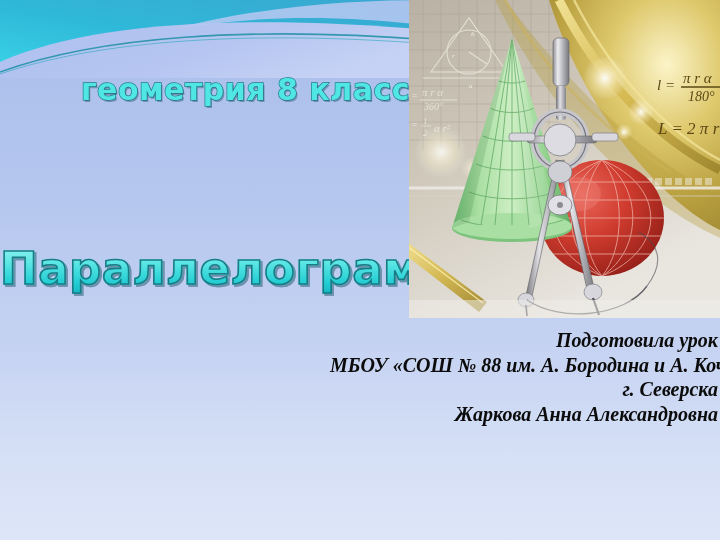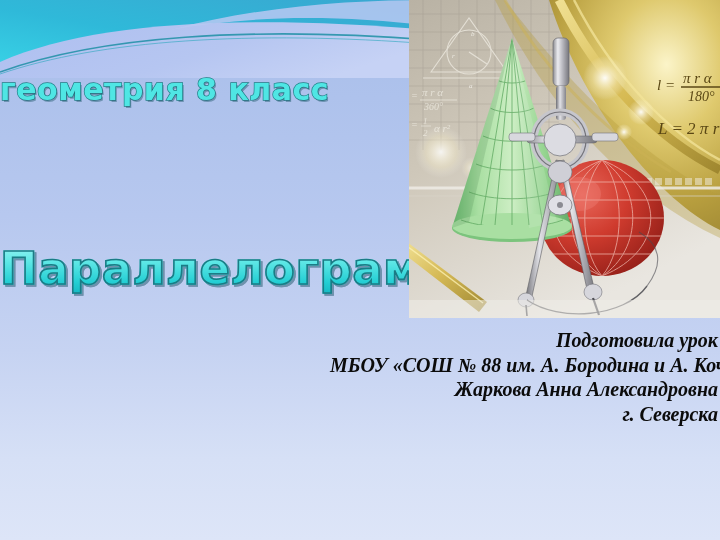--- a/index.html
+++ b/index.html
@@ -35,24 +35,24 @@
     top: 0;
     width: 432px;
     height: 78px;
     overflow: hidden;
   }
   .wave-band svg { display: block; }
 
   
   .subtitle-wrap {
     position: absolute;
-    left: 0;
+    left: 6px;
     top: 72px;
     width: 404px;
-    text-align: left;
+    text-align: right;
   }
   .subtitle {
     display: inline-block;
     font-family: "DejaVu Sans", sans-serif;
     font-size: 30px;
     font-weight: bold;
     letter-spacing: 0.5px;
     color: #4fe6e4;
     -webkit-text-stroke: 1.4px #1f7f86;
     paint-order: stroke fill;
@@ -150,22 +150,22 @@
     <span class="subtitle">геометрия  8 класс</span>
   </div>
 
   <div class="maintitle-wrap">
     <span class="maintitle">Параллелограмм</span>
   </div>
 
   <div class="credits">
     <div class="line">Подготовила урок</div>
     <div class="line">МБОУ «СОШ № 88 им. А. Бородина и А. Кочева»</div>
+    <div class="line">г. Северска</div>
     <div class="line">Жаркова Анна Александровна</div>
-    <div class="line">г. Северска</div>
   </div>
 
   <div class="photo">
     <svg width="311" height="318" viewBox="0 0 311 318">
       <defs>
         <linearGradient id="paperGrad" x1="0" y1="0" x2="0.5" y2="1">
           <stop offset="0%" stop-color="#b9b2a4"></stop>
           <stop offset="45%" stop-color="#cfc8ba"></stop>
           <stop offset="100%" stop-color="#e9e6e0"></stop>
         </linearGradient>

